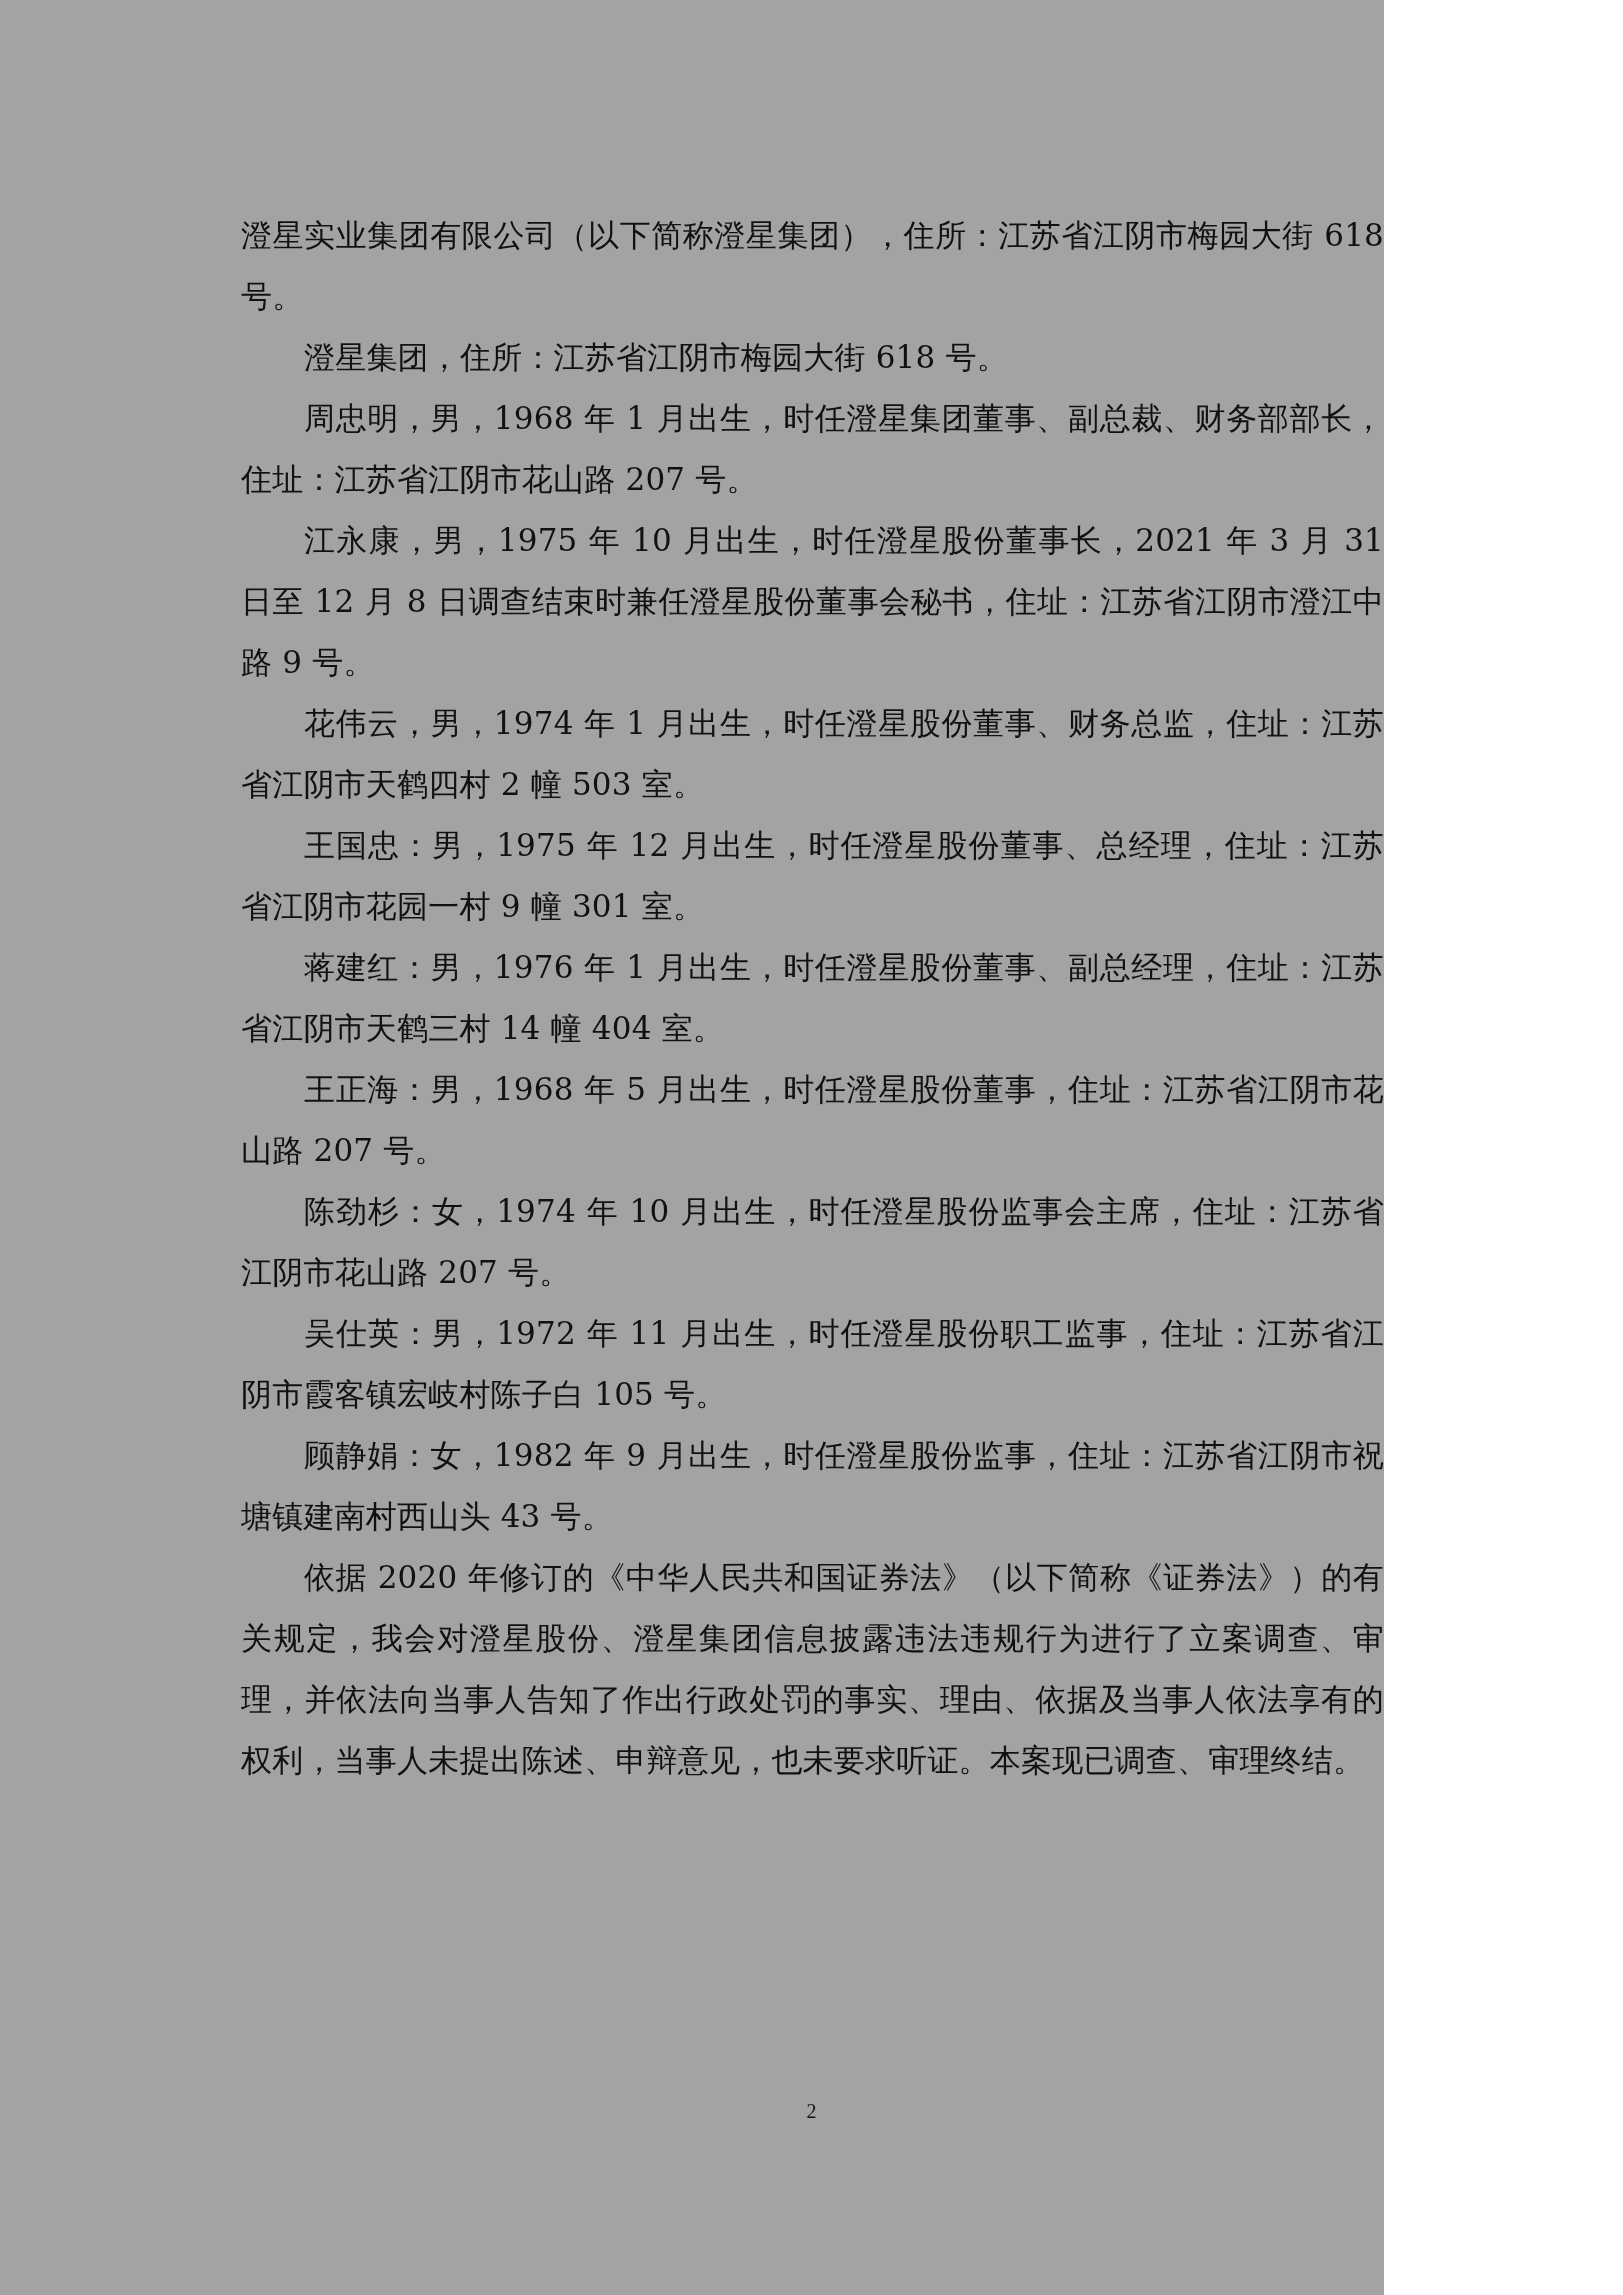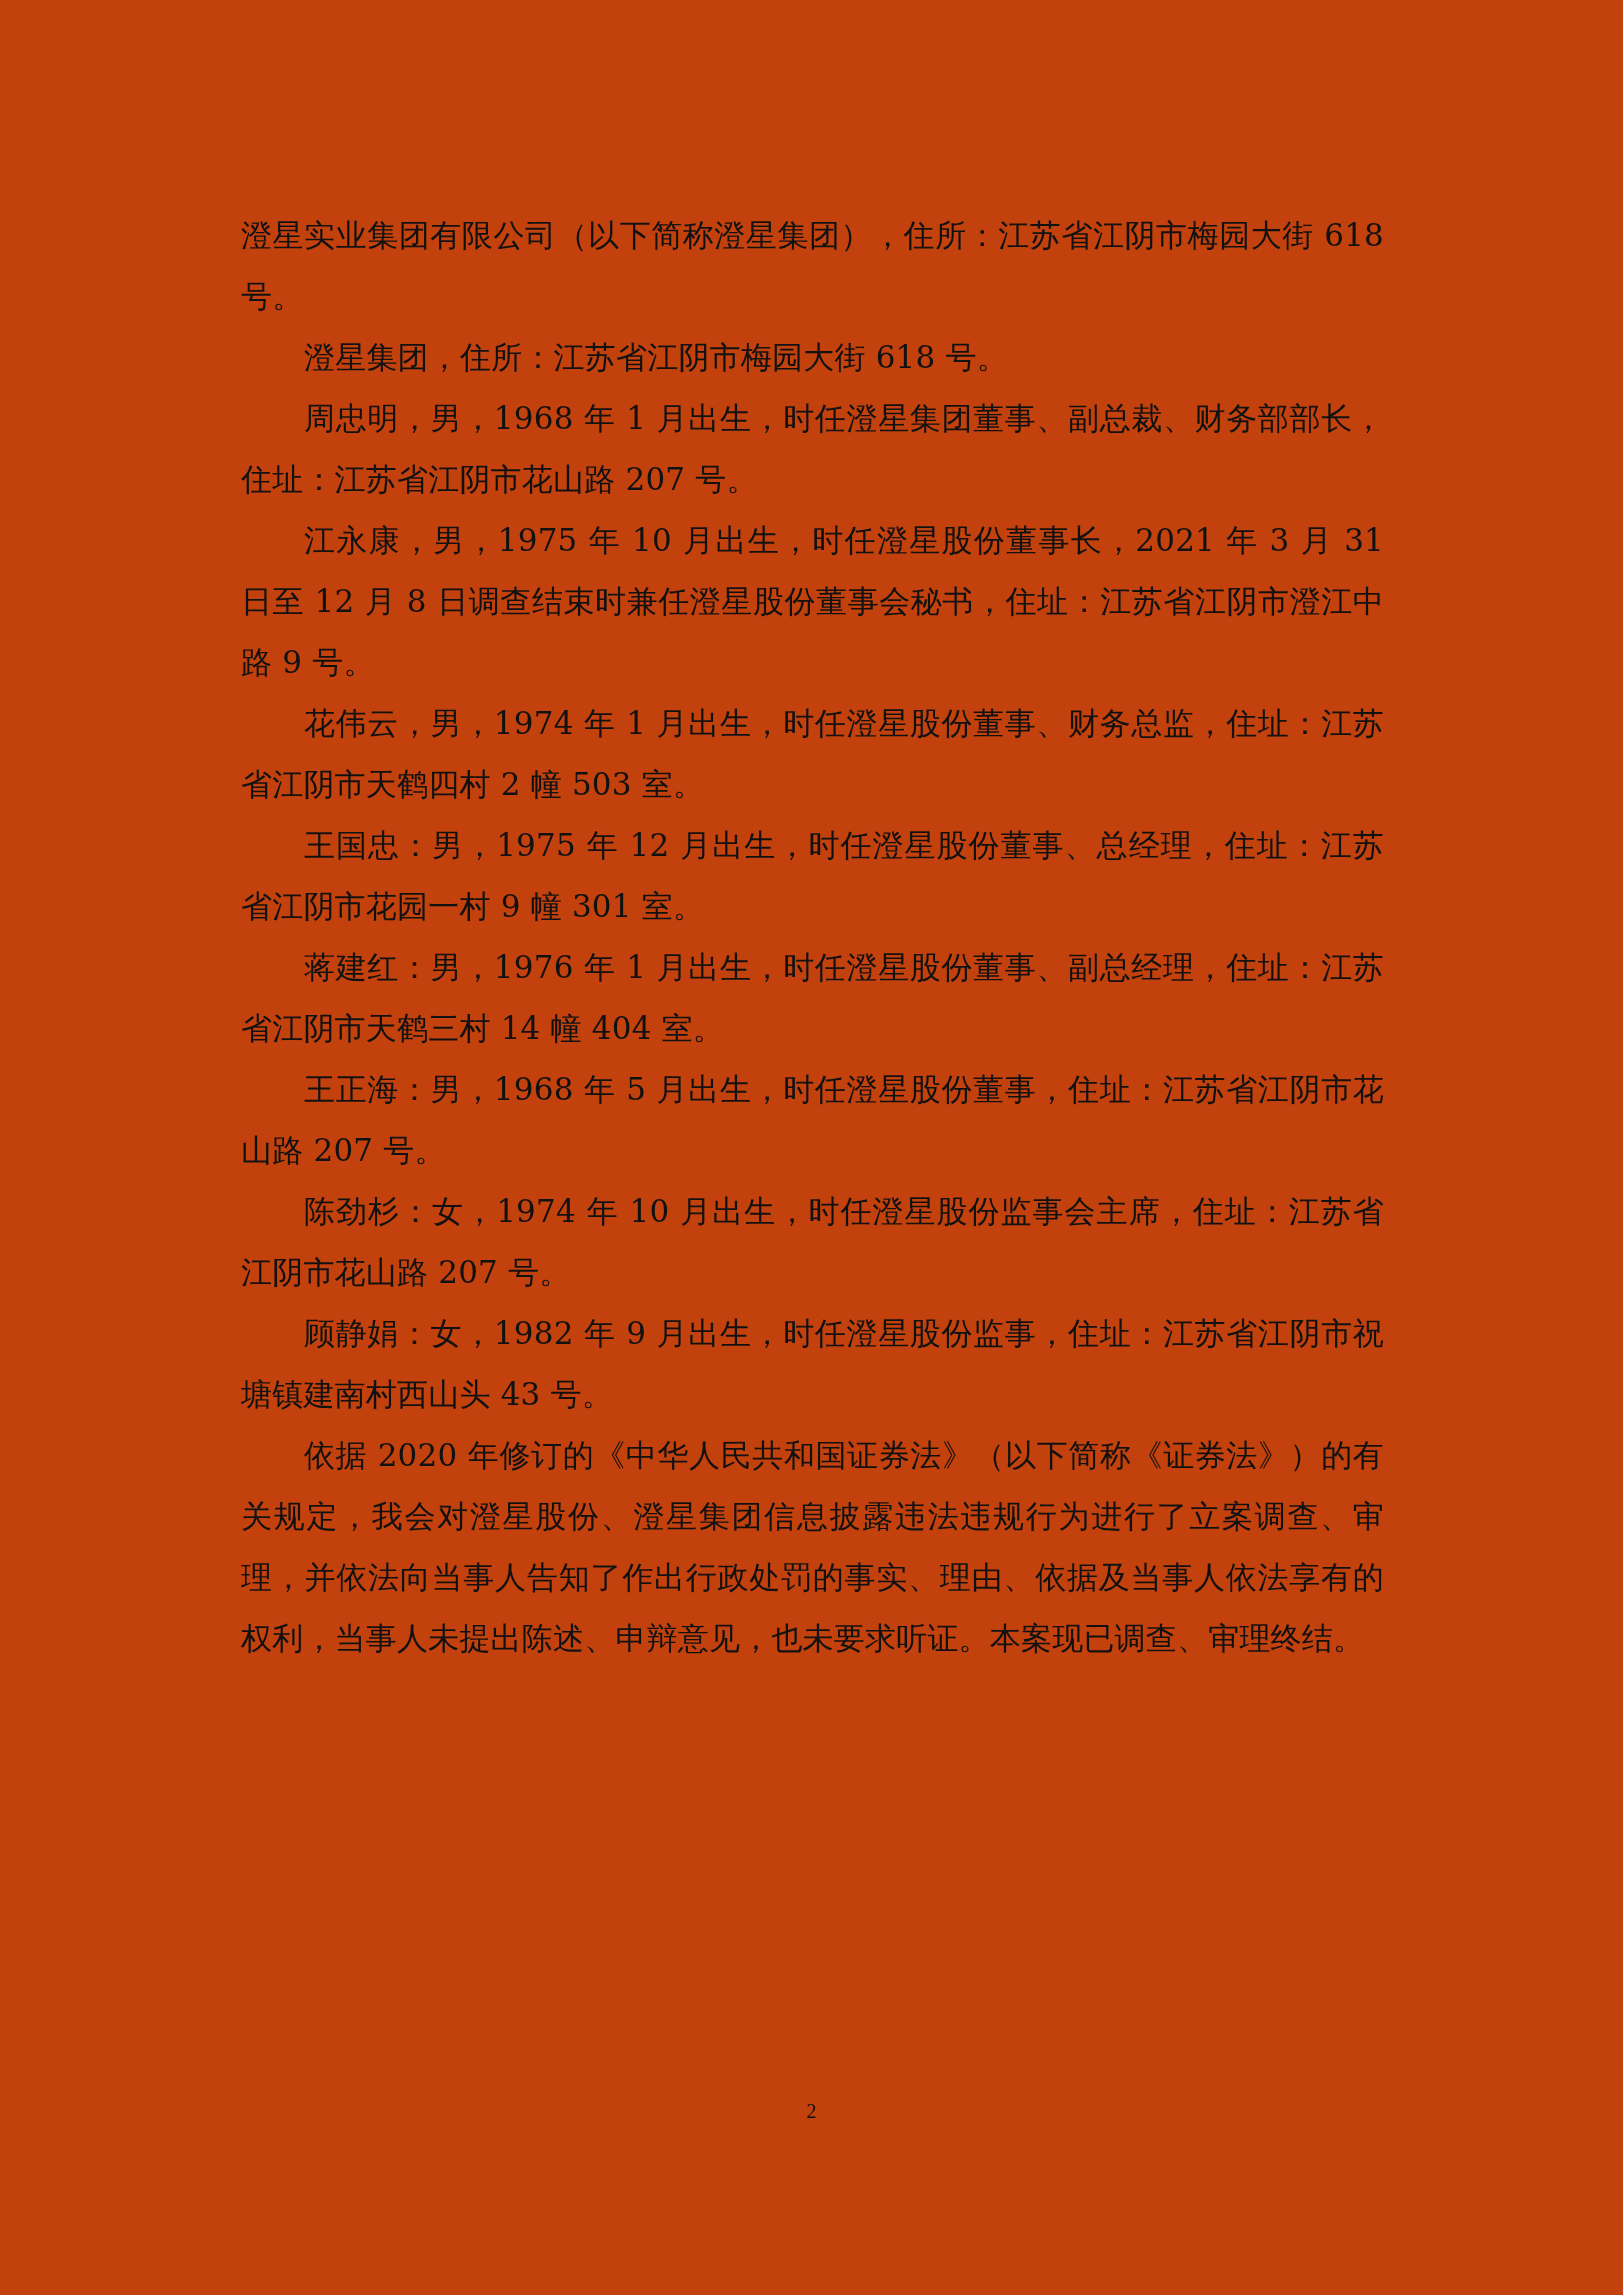--- a/index.html
+++ b/index.html
@@ -11,23 +11,23 @@
     width: 1623px;
     height: 2295px;
     position: relative;
     overflow: hidden;
     color: #111111;
     font-family: "DejaVu Serif", "Liberation Serif", serif;
   }
   .page {
     position: absolute;
     left: 0; top: 0;
-    width: 1623px;
+    width: 1384px;
     height: 2295px;
-    background: #c2410c;
+    background: #a3a3a3;
   }
   .body-text {
     position: absolute;
     left: 241px;
     top: 205px;
     width: 1143px;
     font-size: 31px;
     line-height: 61px;
     letter-spacing: 0.2px;
     text-align: justify;
@@ -59,18 +59,19 @@
   <div class="body-text">
     <p class="para no-indent">澄星实业集团有限公司（以下简称澄星集团），住所：江苏省江阴市梅园大街 618 号。</p>
     <p class="para">澄星集团，住所：江苏省江阴市梅园大街 618 号。</p>
     <p class="para">周忠明，男，1968 年 1 月出生，时任澄星集团董事、副总裁、财务部部长，住址：江苏省江阴市花山路 207 号。</p>
     <p class="para">江永康，男，1975 年 10 月出生，时任澄星股份董事长，2021 年 3 月 31 日至 12 月 8 日调查结束时兼任澄星股份董事会秘书，住址：江苏省江阴市澄江中路 9 号。</p>
     <p class="para">花伟云，男，1974 年 1 月出生，时任澄星股份董事、财务总监，住址：江苏省江阴市天鹤四村 2 幢 503 室。</p>
     <p class="para">王国忠：男，1975 年 12 月出生，时任澄星股份董事、总经理，住址：江苏省江阴市花园一村 9 幢 301 室。</p>
     <p class="para">蒋建红：男，1976 年 1 月出生，时任澄星股份董事、副总经理，住址：江苏省江阴市天鹤三村 14 幢 404 室。</p>
     <p class="para">王正海：男，1968 年 5 月出生，时任澄星股份董事，住址：江苏省江阴市花山路 207 号。</p>
     <p class="para">陈劲杉：女，1974 年 10 月出生，时任澄星股份监事会主席，住址：江苏省江阴市花山路 207 号。</p>
+    <p class="para">吴仕英：男，1972 年 11 月出生，时任澄星股份职工监事，住址：江苏省江阴市霞客镇宏岐村陈子白 105 号。</p>
     <p class="para">顾静娟：女，1982 年 9 月出生，时任澄星股份监事，住址：江苏省江阴市祝塘镇建南村西山头 43 号。</p>
     <p class="para">依据 2020 年修订的《中华人民共和国证券法》（以下简称《证券法》）的有关规定，我会对澄星股份、澄星集团信息披露违法违规行为进行了立案调查、审理，并依法向当事人告知了作出行政处罚的事实、理由、依据及当事人依法享有的权利，当事人未提出陈述、申辩意见，也未要求听证。本案现已调查、审理终结。</p>
   </div>
   <div class="page-number">2</div>
 </div>
 
 
 </body></html>

